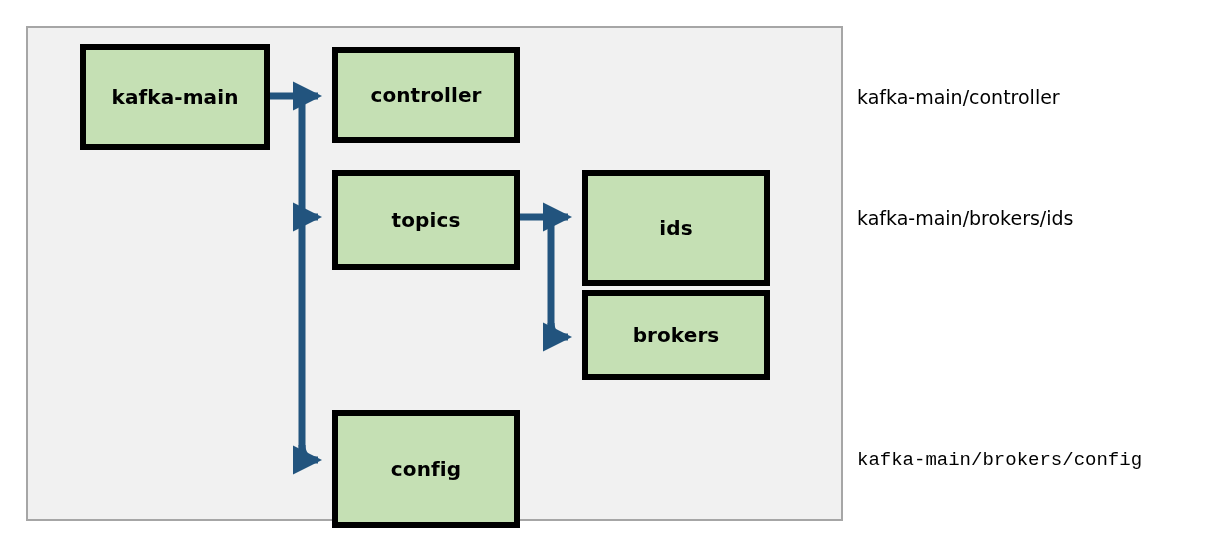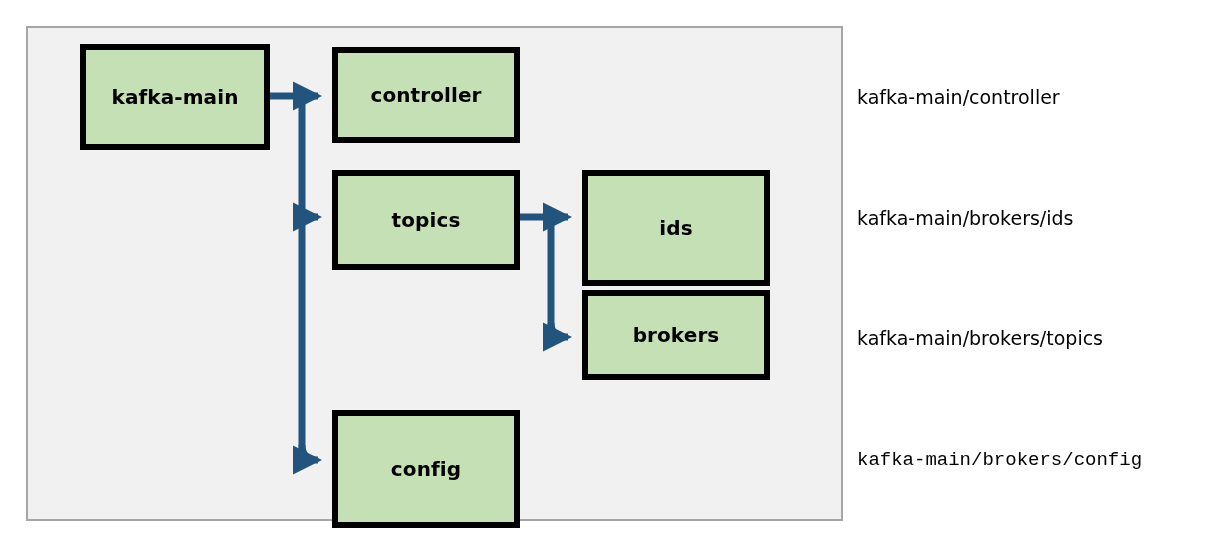--- a/index.html
+++ b/index.html
@@ -145,17 +145,16 @@
   </div>
 
   <div class="node" id="node-config">
     <span class="node-label">config</span>
   </div>
 
   <div class="path-label" id="path-label-brokers-ids">kafka-main/brokers/ids</div>
 
   <div class="path-label" id="path-label-controller">kafka-main/controller</div>
 
-  <div class="path-label" id="path-label-brokers-topics">kafka-main/brokers/topics</div>
 
   <div class="path-label" id="path-label-brokers-config">kafka-main/brokers/config</div>
 
 </div>
 
 </body></html>

